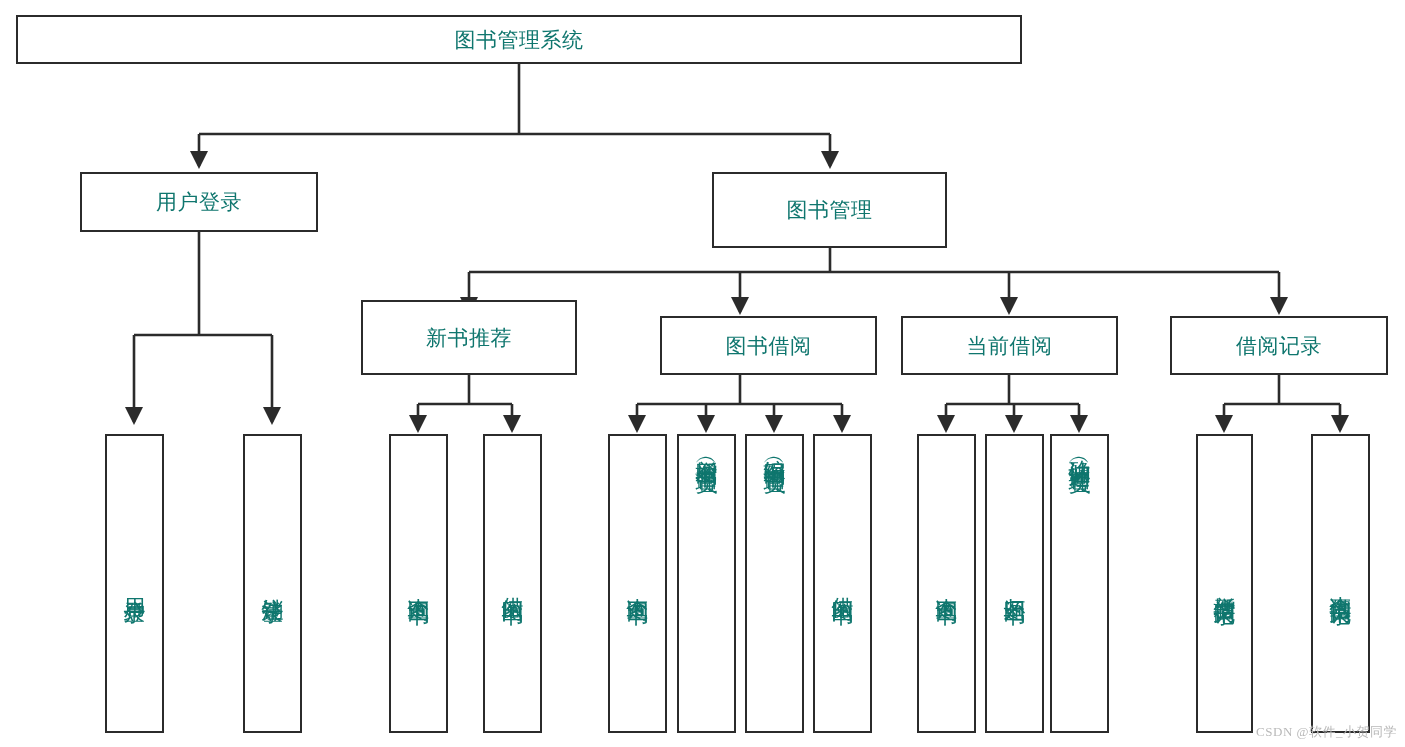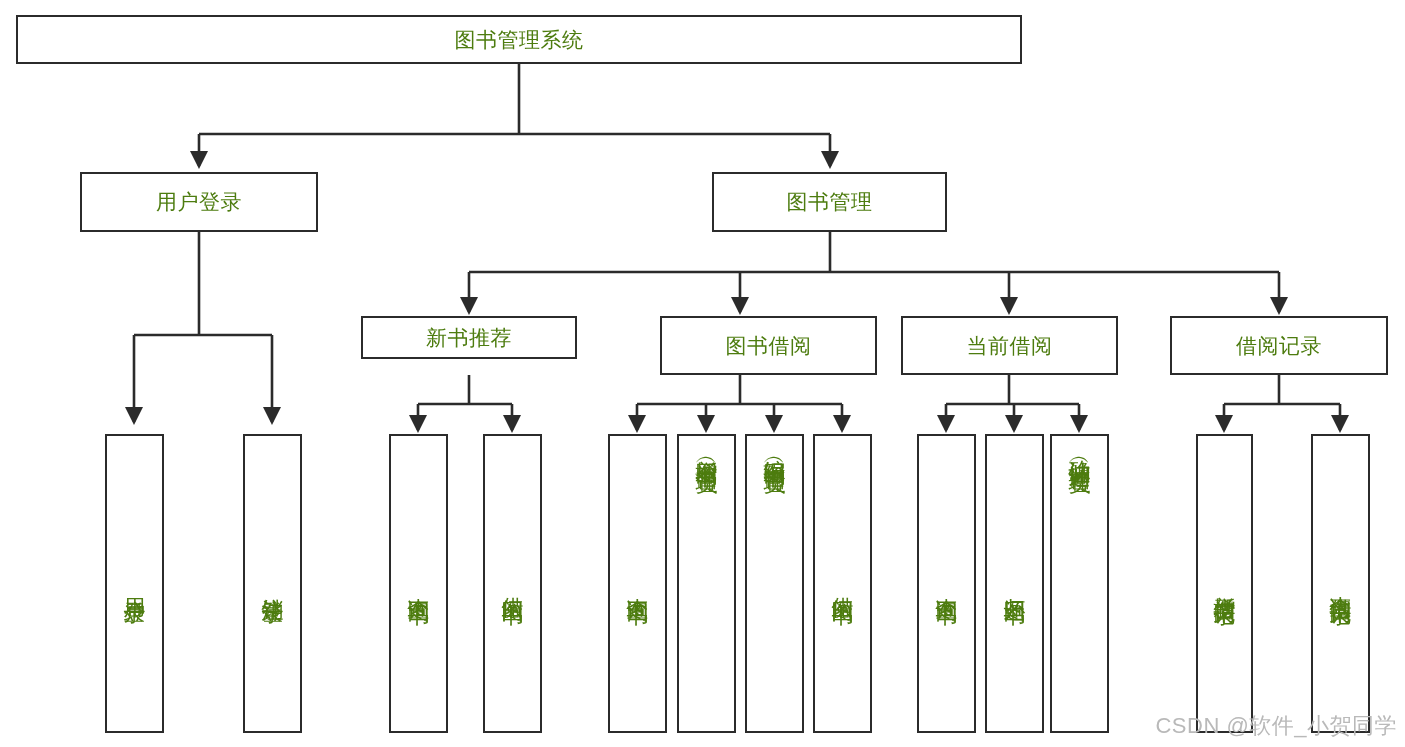--- a/index.html
+++ b/index.html
@@ -27,21 +27,21 @@
     pointer-events: none;
   }
   .node {
     position: absolute;
     box-sizing: border-box;
     background: #ffffff;
     border: 2px solid #2b2b2b;
     display: flex;
     align-items: center;
     justify-content: center;
-    color: #4d7c0f;
+    color: #0f766e;
   }
   .node .lbl {
     display: block;
     line-height: 1.12;
     letter-spacing: 0.5px;
     white-space: pre;
   }
   
   .node.horiz .lbl {
     font-size: 21px;
@@ -62,25 +62,26 @@
     text-align: left;
   }
   .node.vert.mid {
     align-items: center;
     padding-top: 0;
   }
   #watermark {
     position: absolute;
     right: 8px;
     bottom: 6px;
-    font-size: 22px;
+    font-size: 13px;
     color: #b9b9b9;
     letter-spacing: 0.5px;
     white-space: nowrap;
     user-select: none;
+    font-family: Liberation Serif, serif;
   }
 </style>
 </head>
 <body>
 
 <div id="canvas">
 
   <svg class="edges" viewBox="0 0 1405 747" xmlns="http://www.w3.org/2000/svg">
     <defs>
       <marker id="arrow" viewBox="0 0 12 12" refX="10" refY="6" markerWidth="7" markerHeight="7" orient="auto-start-reverse">
@@ -133,25 +134,25 @@
   </svg>
 
   <div class="node horiz" style="left:16px; top:15px; width:1006px; height:49px;">
     <span class="lbl">图书管理系统</span>
   </div>
 
   <div class="node horiz" style="left:80px; top:172px; width:238px; height:60px;">
     <span class="lbl">用户登录</span>
   </div>
 
-  <div class="node horiz" style="left:712px; top:172px; width:235px; height:60px;">
+  <div class="node horiz" style="left:712px; top:172px; width:235px; height:76px;">
     <span class="lbl">图书管理</span>
   </div>
 
-  <div class="node horiz" style="left:361px; top:316px; width:216px; height:43px;">
+  <div class="node horiz" style="left:361px; top:300px; width:216px; height:75px;">
     <span class="lbl">新书推荐</span>
   </div>
 
   <div class="node horiz" style="left:660px; top:316px; width:217px; height:59px;">
     <span class="lbl">图书借阅</span>
   </div>
 
   <div class="node horiz" style="left:1170px; top:316px; width:218px; height:59px;">
     <span class="lbl">借阅记录</span>
   </div>

